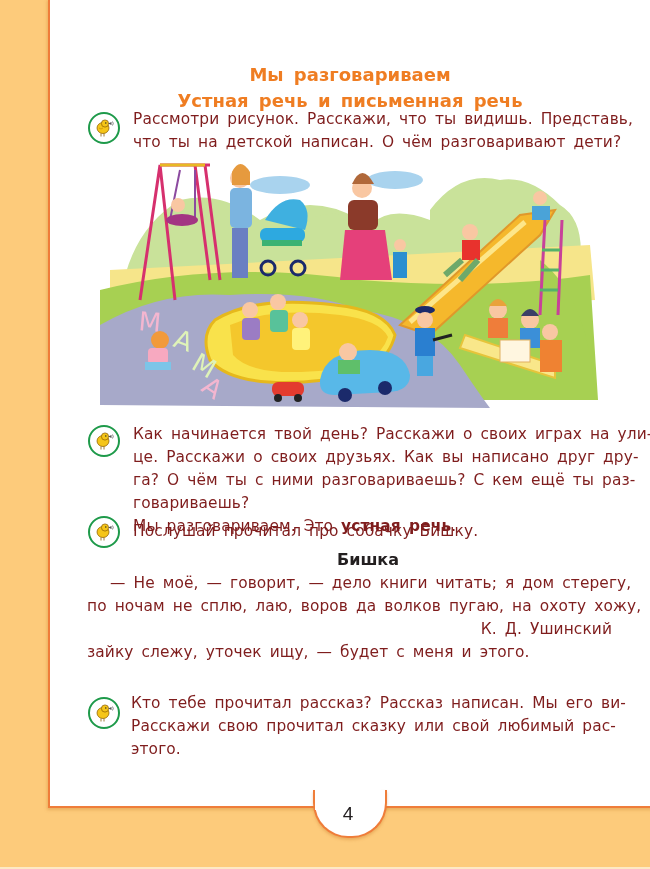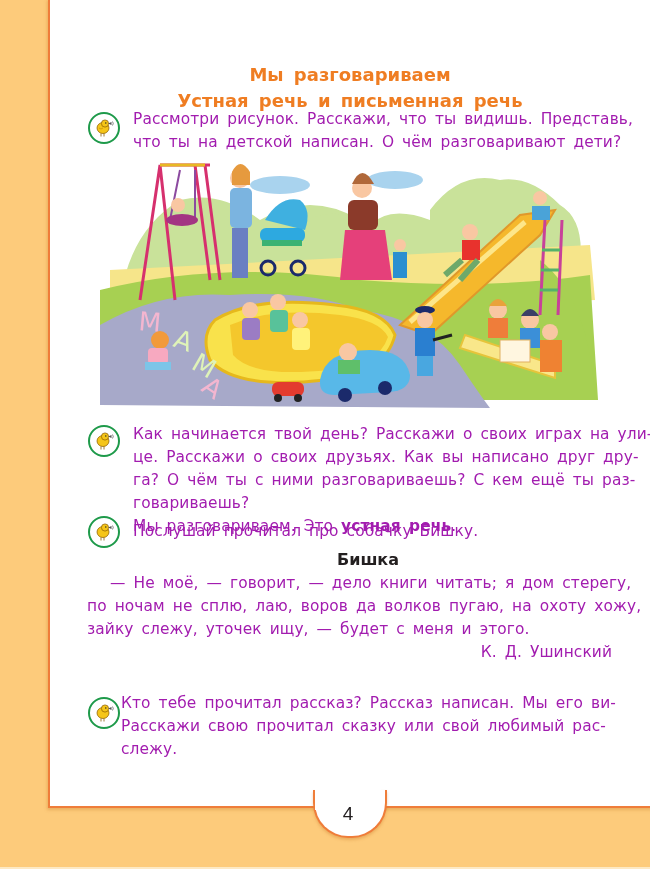--- a/index.html
+++ b/index.html
@@ -27,21 +27,21 @@
     position:absolute; left:313px; top:803px; width:70px; text-align:center;
     font-family:"Liberation Sans Narrow","Liberation Sans", sans-serif; font-size:19px; color:#231f20;
   }
   .title {
     position:absolute; left:48px; width:604px; text-align:center;
     color:#ef7d22; font-weight:bold; font-size:18px; word-spacing:4px;
   }
   .t1 { top:64px; }
   .t2 { top:90px; }
   .text {
-    position:absolute; font-size:15.4px; line-height:23px; word-spacing:3px; color:#a21caf;
+    position:absolute; font-size:15.4px; line-height:23px; word-spacing:3px; color:#7f1d1d;
     font-family:"DejaVu Sans", sans-serif; letter-spacing:0.1px;
   }
   .text .ln { display:block; white-space:nowrap; text-align:justify; text-align-last:justify; }
   .text .ln.last { text-align-last:left; }
   .bold { font-weight:bold; }
   .chick {
     position:absolute; width:28px; height:28px; border:2px solid #1e9a4a; border-radius:50%;
     background:#fff;
   }
   .chick svg { position:absolute; left:2px; top:2px; }
@@ -205,31 +205,31 @@
   </svg>
 </div>
 <div class="text" style="left:133px; top:520px; width:479px;">
   <span class="ln last">Послушай прочитал про собачку Бишку.</span>
 </div>
 
 <div class="story-title" style="left:48px; width:640px;">Бишка</div>
 <div class="text" style="left:87px; top:572px; width:525px;">
   <span class="ln" style="padding-left:23px;">— Не моё, — говорит, — дело книги читать; я дом стерегу,</span>
   <span class="ln">по ночам не сплю, лаю, воров да волков пугаю, на охоту хожу,</span>
+  <span class="ln last" style="text-align:right; text-align-last:right;">К. Д. Ушинский</span>
   <span class="ln last">зайку слежу, уточек ищу, — будет с меня и этого.</span>
-  <span class="ln last" style="text-align:right; text-align-last:right;">К. Д. Ушинский</span>
 </div>
 
 <div class="chick" style="left:88px; top:697px;">
   <svg width="24" height="24" viewBox="0 0 24 24">
     <ellipse cx="11" cy="12" rx="6" ry="5.5" fill="#f5c518" stroke="#8a5a00" stroke-width="0.7"></ellipse>
     <circle cx="13" cy="7.5" r="3.6" fill="#f5c518" stroke="#8a5a00" stroke-width="0.7"></circle>
     <circle cx="13.8" cy="7" r="0.7" fill="#222"></circle>
     <path d="M16 7.5 L19.5 6 L19.5 9 Z" fill="#555"></path>
     <path d="M20.5 5.5 q1.5 2 0 4" stroke="#555" stroke-width="0.7" fill="none"></path>
     <path d="M9 17.5 v3 M12 17.5 v3" stroke="#8a5a00" stroke-width="0.8"></path>
   </svg>
 </div>
-<div class="text" style="left:121px; top:692px; width:479px;">
+<div class="text" style="left:131px; top:692px; width:479px;">
   <span class="ln">Кто тебе прочитал рассказ? Рассказ написан. Мы его ви-</span>
   <span class="ln">Расскажи свою прочитал сказку или свой любимый рас-</span>
-  <span class="ln last">слежу.</span>
+  <span class="ln last">этого.</span>
 </div>
 
 </body></html>

